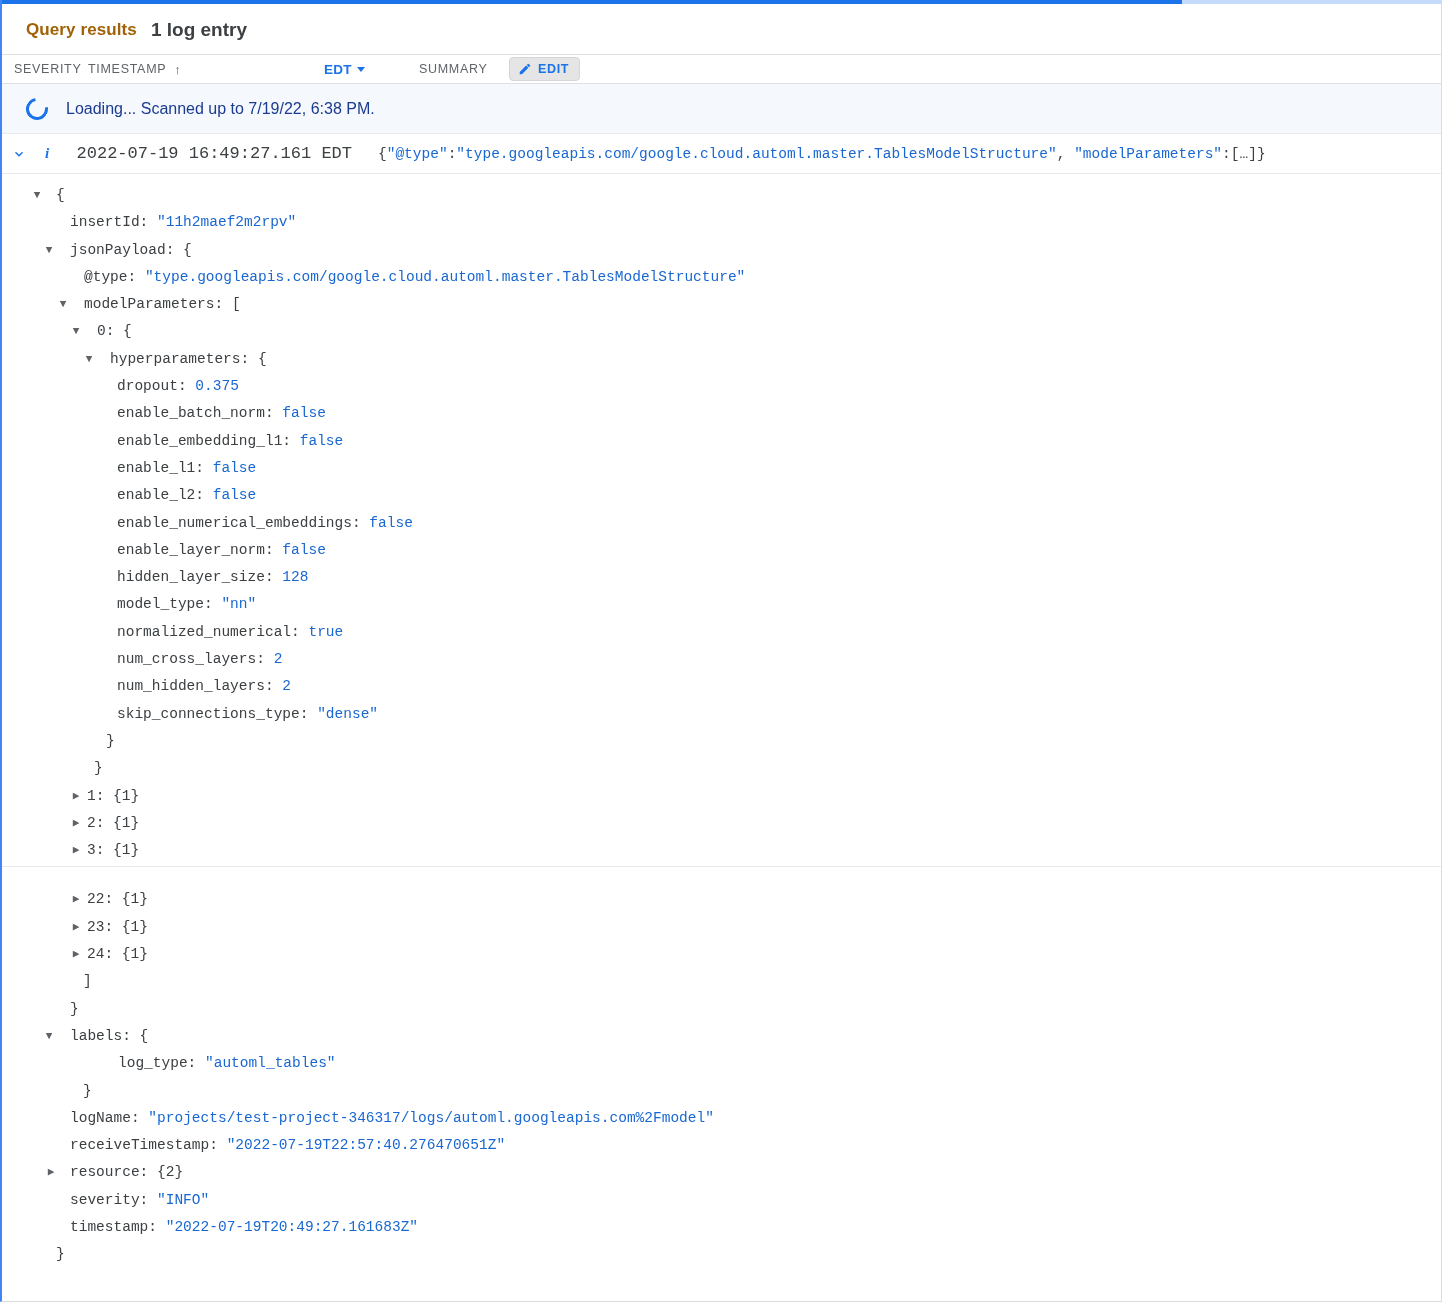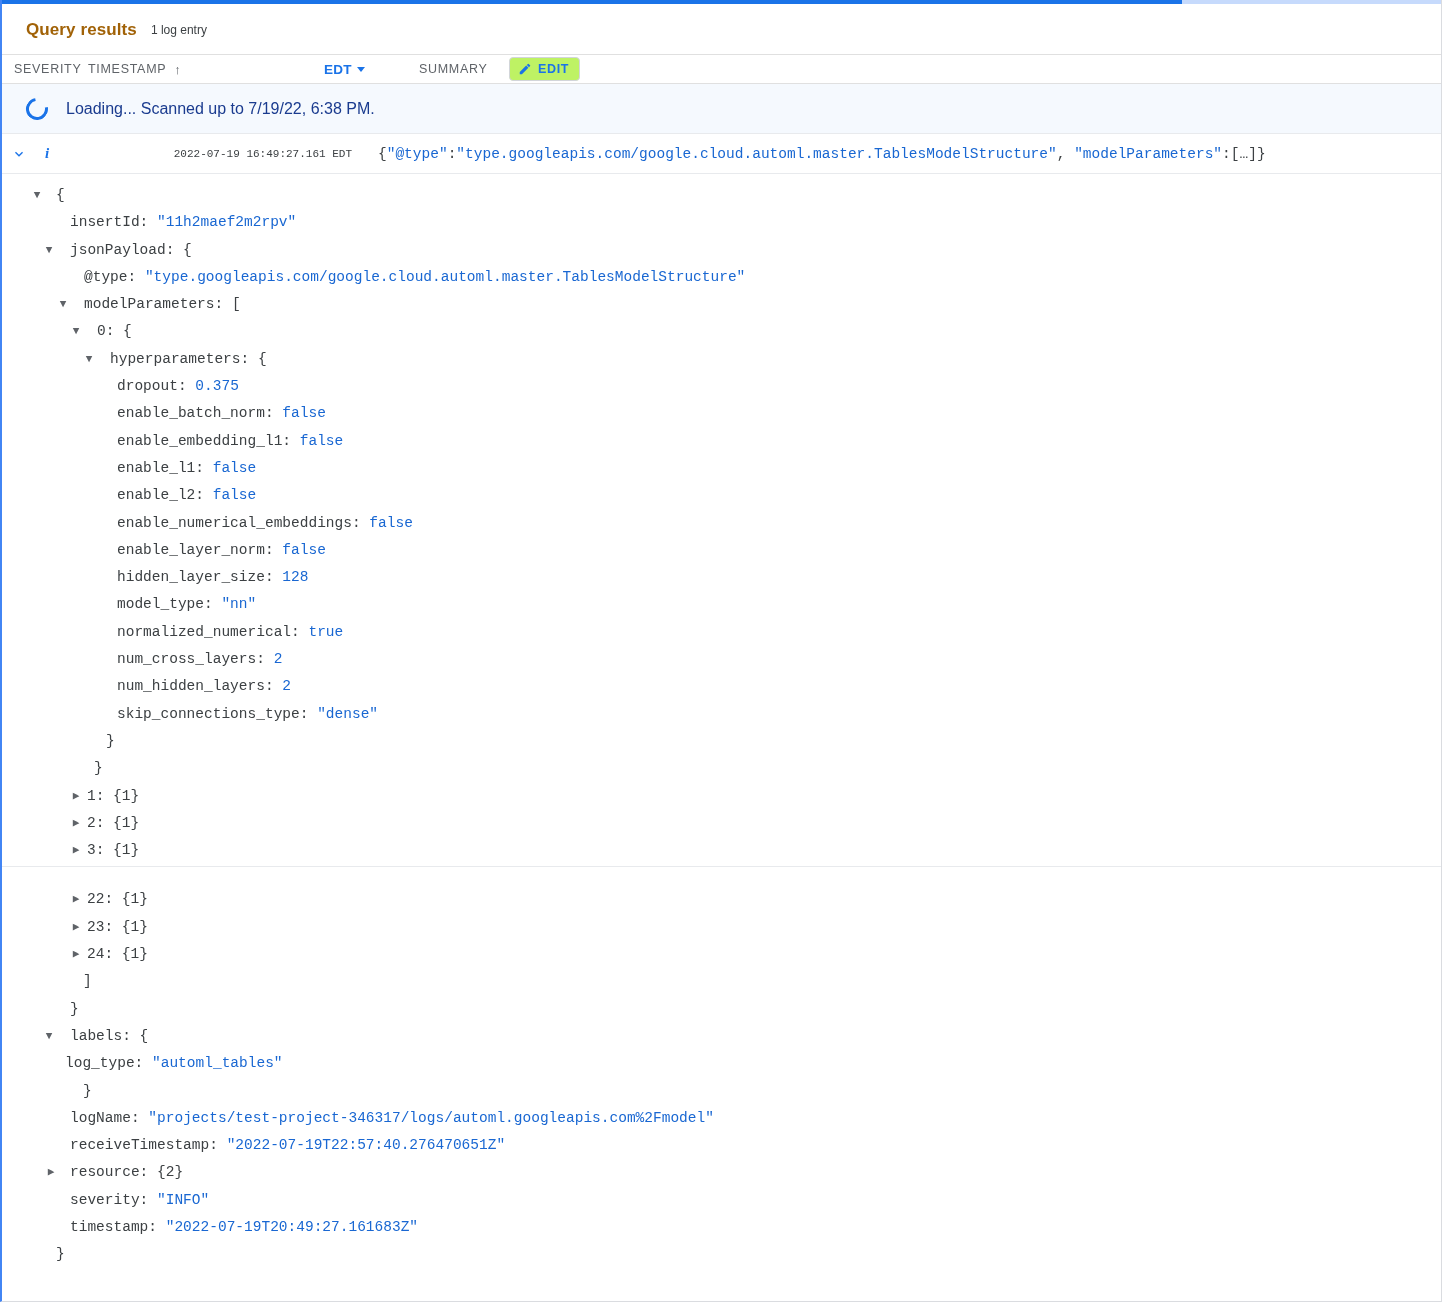--- a/index.html
+++ b/index.html
@@ -46,22 +46,23 @@
     padding: 12px 0 10px 24px;
     height: 50px;
   }
   .results-title {
     font-size: 17px;
     font-weight: bold;
     color: #a16207;
     letter-spacing: .1px;
   }
   .results-count {
-    font-size: 12px;
+    font-size: 19px;
     color: #3c4043;
+    font-weight: bold;
   }
 
   
   .toolbar {
     display: flex;
     align-items: center;
     height: 30px;
     border-top: 1px solid #e0e0e0;
     border-bottom: 1px solid #e0e0e0;
     background: #fff;
@@ -111,21 +112,21 @@
     align-items: center;
     gap: 6px;
     border: 1px solid #d2d5da;
     border-radius: 4px;
     padding: 4px 10px 4px 8px;
     color: #1a73e8;
     font-size: 12.5px;
     font-weight: bold;
     letter-spacing: .7px;
     cursor: pointer;
-    background: #bef264;
+    background: #e5e5e5;
   }
   .edit-chip svg { display: block; }
 
   
   .loading-banner {
     display: flex;
     align-items: center;
     gap: 18px;
     height: 50px;
     background: #f5f9fe;
@@ -169,21 +170,21 @@
     font-family: "Liberation Serif", serif;
     font-style: italic;
     font-size: 15px;
     font-weight: bold;
   }
   .entry-ts {
     width: 320px;
     text-align: right;
     padding-right: 26px;
     font-family: "Liberation Mono", monospace;
-    font-size: 11px;
+    font-size: 17px;
     color: #3c4043;
   }
   .entry-summary {
     font-family: "Liberation Mono", monospace;
     font-size: 14.5px;
     color: #3c4043;
     white-space: nowrap;
     overflow: hidden;
   }
   .entry-summary .k { color: #1967d2; }
@@ -303,21 +304,21 @@
       <div class="jrow"><span class="tw closed" style="left: 67px;"></span><span class="txt" style="margin-left: 85px;">1: {1}</span></div>
       <div class="jrow"><span class="tw closed" style="left: 67px;"></span><span class="txt" style="margin-left: 85px;">2: {1}</span></div>
       <div class="jrow"><span class="tw closed" style="left: 67px;"></span><span class="txt" style="margin-left: 85px;">3: {1}</span></div>
       <div class="gap-sep"></div>
       <div class="jrow"><span class="tw closed" style="left: 67px;"></span><span class="txt" style="margin-left: 85px;">22: {1}</span></div>
       <div class="jrow"><span class="tw closed" style="left: 67px;"></span><span class="txt" style="margin-left: 85px;">23: {1}</span></div>
       <div class="jrow"><span class="tw closed" style="left: 67px;"></span><span class="txt" style="margin-left: 85px;">24: {1}</span></div>
       <div class="jrow"><span class="txt" style="margin-left: 81px;">]</span></div>
       <div class="jrow"><span class="txt" style="margin-left: 68px;">}</span></div>
       <div class="jrow"><span class="tw open" style="left: 40px;"></span><span class="txt" style="margin-left: 68px; text-align: center;">labels: {</span></div>
-      <div class="jrow"><span class="txt" style="margin-left: 63px;">log_type: </span><span class="str">"automl_tables"</span></div>
+      <div class="jrow"><span class="txt" style="margin-left: 116px;">log_type: </span><span class="str">"automl_tables"</span></div>
       <div class="jrow"><span class="txt" style="margin-left: 81px;">}</span></div>
       <div class="jrow"><span class="txt" style="margin-left: 68px;">logName: </span><span class="str">"projects/test-project-346317/logs/automl.googleapis.com%2Fmodel"</span></div>
       <div class="jrow"><span class="txt" style="margin-left: 68px;">receiveTimestamp: </span><span class="str">"2022-07-19T22:57:40.276470651Z"</span></div>
       <div class="jrow"><span class="tw closed" style="left: 42px;"></span><span class="txt" style="margin-left: 68px;">resource: {2}</span></div>
       <div class="jrow"><span class="txt" style="margin-left: 68px;">severity: </span><span class="str">"INFO"</span></div>
       <div class="jrow"><span class="txt" style="margin-left: 68px;">timestamp: </span><span class="str">"2022-07-19T20:49:27.161683Z"</span></div>
       <div class="jrow"><span class="txt" style="margin-left: 54px;">}</span></div>
     </div>
 
 </div>

